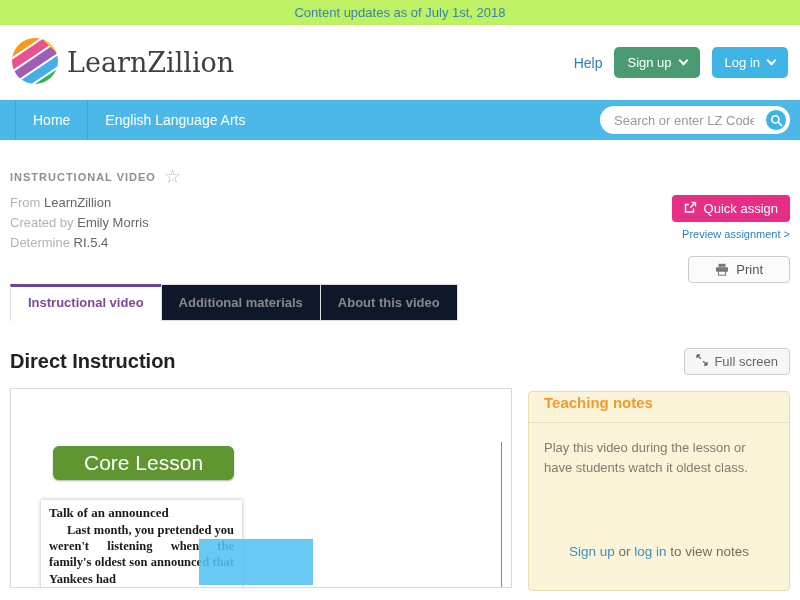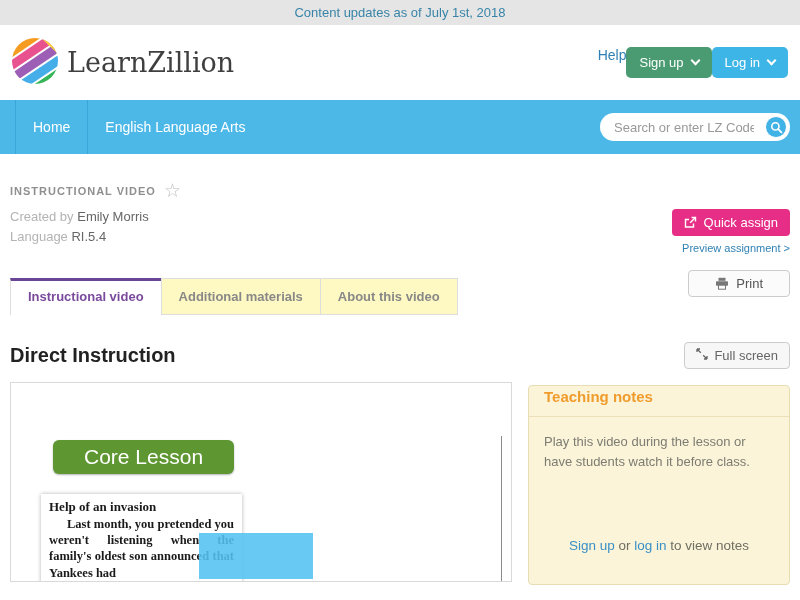--- a/index.html
+++ b/index.html
@@ -1,37 +1,37 @@
 <!DOCTYPE html>
 <html><head>
 <meta charset="utf-8">
 <style>
   * { margin:0; padding:0; box-sizing:border-box; }
   html,body { width:800px; height:600px; overflow:hidden; background:#fff;
     font-family:"Liberation Sans", sans-serif; }
 
   
-  .banner { height:25px; background:#e5e5e5; display:flex; align-items:center;
+  .banner { height:25px; background:#bef264; display:flex; align-items:center;
     justify-content:center; font-size:13px; color:#3884a8; }
 
   
   .header { height:75px; display:flex; align-items:center; padding:0 12px; background:#fff; }
   .brand { display:flex; align-items:center; gap:9px; cursor:pointer; }
   .brand-name { font-family:"DejaVu Serif","Liberation Serif",serif; font-size:27px; color:#3f3f3f; }
-  .header-right { margin-left:auto; display:flex; align-items:flex-start; }
+  .header-right { margin-left:auto; display:flex; align-items:center; gap:12px; }
   .help-link { color:#2f81b5; font-size:14px; cursor:pointer; }
   .hbtn { display:inline-flex; align-items:center; gap:8px; color:#fff; font-size:13px;
     padding:8px 13px; border-radius:5px; border:none; cursor:pointer; }
   .hbtn.signup { background:#4a9b72; }
   .hbtn.login  { background:#3db5e6; }
   .chev { width:7px; height:7px; border-right:2px solid #fff; border-bottom:2px solid #fff;
     transform:rotate(45deg); margin-top:-4px; }
 
   
-  .nav { height:54px; background:#4cb8e8; display:flex; align-items:stretch; padding-left:15px; }
+  .nav { height:40px; background:#4cb8e8; display:flex; align-items:stretch; padding-left:15px; }
   .nav-item { display:flex; align-items:center; padding:0 17px; color:#fff; font-size:14px;
     border-left:1px solid #3aa6d9; cursor:pointer; }
   .nav-item:nth-child(3) { border-right:1px solid #be185d; }
   .search-wrap { margin-left:auto; align-self:center; margin-right:10px; position:relative; }
   .search-wrap input { width:190px; height:28px; border-radius:14px; border:none;
     padding:0 36px 0 14px; font-size:13px; color:#555; outline:none; }
   .search-wrap input::placeholder { color:#999; }
   .search-btn { position:absolute; right:3px; top:3px; width:22px; height:22px; border-radius:50%;
     background:#41b2e5; border:1px solid #fff; cursor:pointer; display:flex; align-items:center;
     justify-content:center; padding:0; }
@@ -41,34 +41,34 @@
   .page-head { position:relative; }
   .kicker-row { padding-top:27px; display:flex; align-items:center; gap:8px; }
   .kicker { font-size:11px; font-weight:bold; letter-spacing:1px; color:#8f8f8f; }
   .star { font-size:19px; color:#bdbdbd; line-height:1; cursor:pointer; }
   .page-title { font-size:24px; font-weight:bold; color:#333; margin-top:6px; }
   .meta { margin-top:9px; }
   .meta-line { font-size:13px; margin-bottom:5px; }
   .meta-label { color:#b3b3b3; }
   .meta-value { color:#666; }
   .actions { position:absolute; right:0; top:55px; width:150px; text-align:right; }
-  .btn-quick { display:inline-flex; align-items:center; gap:7px; background:#e62e87; color:#fff;
+  .btn-quick { display:inline-flex; gap:7px; background:#e62e87; color:#fff;
     border:none; border-radius:4px; padding:6px 12px; font-size:13px; cursor:pointer; }
   .preview-link { display:block; margin-top:6px; font-size:11px; color:#2f81b5;
     text-decoration:none; cursor:pointer; }
   .btn-print { margin-top:16px; display:inline-flex; align-items:center; gap:7px;
     background:#fbfbfb; border:1px solid #ccc; border-radius:4px; padding:5px 26px;
     font-size:13px; color:#555; cursor:pointer; }
 
   
   .tabs { display:flex; margin-top:34px; }
   .tab { font-size:13px; font-weight:bold; padding:10px 17px; cursor:pointer; }
   .tab.active { color:#7a4a9d; background:#fff; border:1px solid #ddd; border-bottom:none;
     border-top:3px solid #6b4596; padding-top:8px; }
-  .tab.inactive { color:#888; background:#fef9c3; border:1px solid #ddd; margin-left:-1px; }
+  .tab.inactive { color:#888; background:#0f172a; border:1px solid #ddd; margin-left:-1px; }
 
   
   .section-head { margin-top:27px; display:flex; align-items:center; justify-content:space-between; }
   .section-title { font-size:20px; font-weight:bold; color:#222; }
   .btn-fullscreen { display:inline-flex; align-items:flex-start; gap:6px; background:#f7f7f7;
     border:1px solid #ccc; border-radius:4px; padding:5px 11px; font-size:13px; color:#666;
     cursor:pointer; }
 
   
   .content-row { margin-top:13px; display:flex; gap:16px; align-items:flex-start; }
@@ -154,25 +154,29 @@
 </div>
 
 <div class="main">
   <div class="page-head">
     <div class="kicker-row">
       <span class="kicker">INSTRUCTIONAL VIDEO</span>
       <span class="star">☆</span>
     </div>
     <div class="meta">
       <div class="meta-line">
+        <span class="meta-label">From</span>
+        <span class="meta-value">LearnZillion</span>
+      </div>
+      <div class="meta-line">
         <span class="meta-label">Created by</span>
         <span class="meta-value">Emily Morris</span>
       </div>
       <div class="meta-line">
-        <span class="meta-label">Language</span>
+        <span class="meta-label">Determine</span>
         <span class="meta-value">RI.5.4</span>
       </div>
     </div>
     <div class="actions">
       <button class="btn-quick">
         <svg width="13" height="13" viewBox="0 0 13 13">
           <path d="M9.5 7.5 v3.5 H1.5 V3.5 h3.5" fill="none" stroke="#fff" stroke-width="1.4"></path>
           <path d="M6.2 6.8 L11.2 1.8" fill="none" stroke="#fff" stroke-width="1.4"></path>
           <path d="M7.6 1.5 h3.9 v3.9" fill="none" stroke="#fff" stroke-width="1.4"></path>
         </svg>
@@ -204,26 +208,26 @@
         <path d="M11 11 L7.2 7.2 M11 11 v-3 M11 11 h-3" fill="none" stroke="#666" stroke-width="1.3"></path>
       </svg>
       <span>Full screen</span>
     </button>
   </div>
 
   <div class="content-row">
     <div class="video-area">
       <div class="core-badge">Core Lesson</div>
       <div class="paper">
-        <div class="paper-h">Help of an invasion</div>
+        <div class="paper-h">Talk of an announced</div>
         <div class="paper-p"><span>Last month, you pretended you weren't listening when the family's oldest son announced that Yankees had </span></div>
       </div>
       <div class="blue-box"></div>
       <div class="vline"></div>
     </div>
 
     <div class="notes-panel">
       <div class="notes-title">Teaching notes</div>
-      <div class="notes-body">Play this video during the lesson or have students watch it before class.</div>
+      <div class="notes-body">Play this video during the lesson or have students watch it oldest class.</div>
       <div class="notes-footer"><a>Sign up</a><span> or </span><a>log in</a><span> to view notes</span></div>
     </div>
   </div>
 </div>
 
 </body></html>

